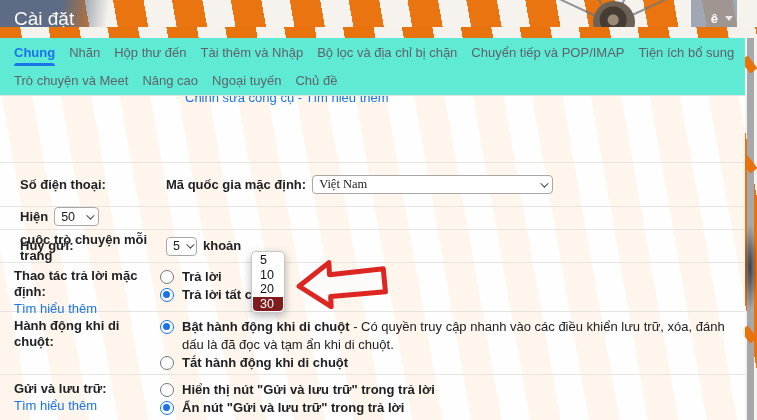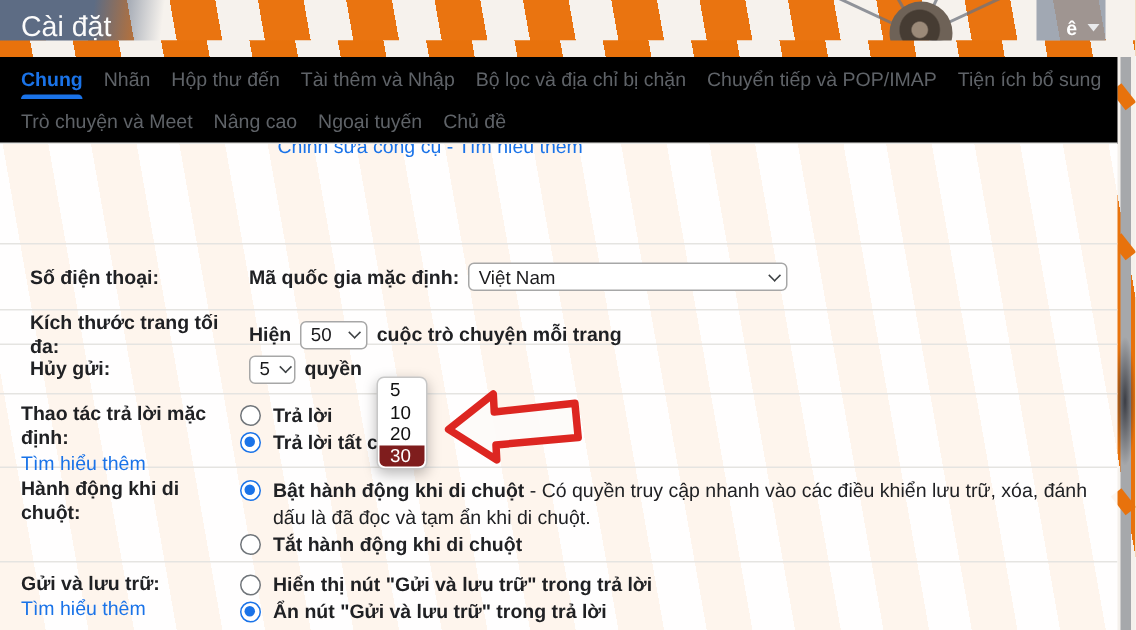--- a/index.html
+++ b/index.html
@@ -31,21 +31,21 @@
     background:radial-gradient(circle at 48% 45%, #9b8a79 0 5px, #463c33 6px 13px, #6e6257 14px 21px); }
   .header-title { position:absolute; left:14px; top:8px; color:#fbfbfb; font-size:19px; font-weight:400; }
   .profile-chip { position:absolute; right:24px; top:11px; display:flex; align-items:center; gap:7px;
     color:#fff; font-size:13px; font-weight:bold; cursor:default; }
   .caret-down { width:0; height:0; border-left:4px solid transparent; border-right:4px solid transparent;
     border-top:5px solid #e9eaec; }
 
   
   .panel { position:absolute; top:38px; left:0; width:745px; bottom:0;
     background:rgba(255,255,255,0.93); z-index:2; }
-  .tabs { background:#000000; border-bottom:1px solid #e4e4e2; padding-left:14px;text-align:center; }
+  .tabs { background:#5eead4; border-bottom:1px solid #e4e4e2; padding-left:14px;text-align:center; }
   .tab-row { display:flex; align-items:stretch; gap:14px; }
   .tab-row.r1 { height:28px; } .tab-row.r2 { height:29px; }
   .tab { display:flex; align-items:center; color:#5f6368; font-size:13px; position:relative;
     white-space:nowrap; cursor:pointer; }
   .tab.active { color:#1a73e8; font-weight:bold; }
   .tab.active::after { content:""; position:absolute; left:0; right:0; bottom:0; height:3px;
     background:#1a73e8; border-radius:3px 3px 0 0; }
 
   .content { position:relative; height:323px; overflow:hidden; }
   .sep { border-top:1px solid #e5e4e1; }
@@ -77,21 +77,21 @@
   .opt-text { font-weight:bold; }
   .opt-desc { font-weight:normal; }
   .hover-text { max-width:562px; }
 
   
   .select { display:inline-flex; align-items:center; justify-content:space-between; gap:6px;
     background:#fff; border:1px solid #a7a7a7; border-radius:4px; height:19px; padding:0 6px;
     font-size:12.5px; color:#1b1b1d; cursor:pointer; }
   .chev { width:6px; height:6px; border-right:1.6px solid #3c4043; border-bottom:1.6px solid #3c4043;
     transform:rotate(45deg) translateY(-2px); flex:0 0 6px; }
-  .sel-country { width:213px; } .sel-size { width:45px; } .sel-undo { width:31px; }
+  .sel-country { width:241px;font-family:Liberation Serif, serif; } .sel-size { width:45px; } .sel-undo { width:31px; }
 
   
   .dropdown { position:absolute; left:251px; top:155px; width:34px; background:#fff;
     border:1px solid #c7c7c7; border-radius:5px; box-shadow:0 3px 9px rgba(0,0,0,.28);
     font-size:12.5px; padding:1px; z-index:6; }
   .dropdown .opt { height:14.5px; line-height:14.5px; padding-left:7px; color:#111; cursor:pointer; }
   .dropdown .opt.sel { background:#7f1d1d; color:#fff; border-radius:0 0 4px 4px; }
 
   
   .arrow-annot { position:absolute; left:296px; top:162px; z-index:5; transform:rotate(-3deg); }
@@ -160,41 +160,40 @@
         <span class="select sel-country">
           <span>Việt Nam</span>
           <span class="chev"></span>
         </span>
       </div>
     </div>
 
     <div class="sep"></div>
 
     <div class="srow vcenter row-page">
-      <div class="label">Kích thước trang tối đa:</div>
       <div class="ctrl">
         <span class="label">Hiện</span>
         <span class="select sel-size">
           <span>50</span>
           <span class="chev"></span>
         </span>
         <span class="label">cuộc trò chuyện mỗi trang</span>
       </div>
     </div>
 
     <div class="sep"></div>
 
     <div class="srow vcenter row-undo">
       <div class="label">Hủy gửi:</div>
       <div class="ctrl">
         <span class="select sel-undo">
           <span>5</span>
           <span class="chev"></span>
         </span>
-        <span class="label">quyền</span>
+        <span class="label">khoản</span>
       </div>
     </div>
 
     <div class="sep"></div>
 
     <div class="srow row-reply">
       <div>
         <div class="label">Thao tác trả lời mặc định:</div>
         <div class="label-link"><a class="lnk">Tìm hiểu thêm</a></div>
       </div>

